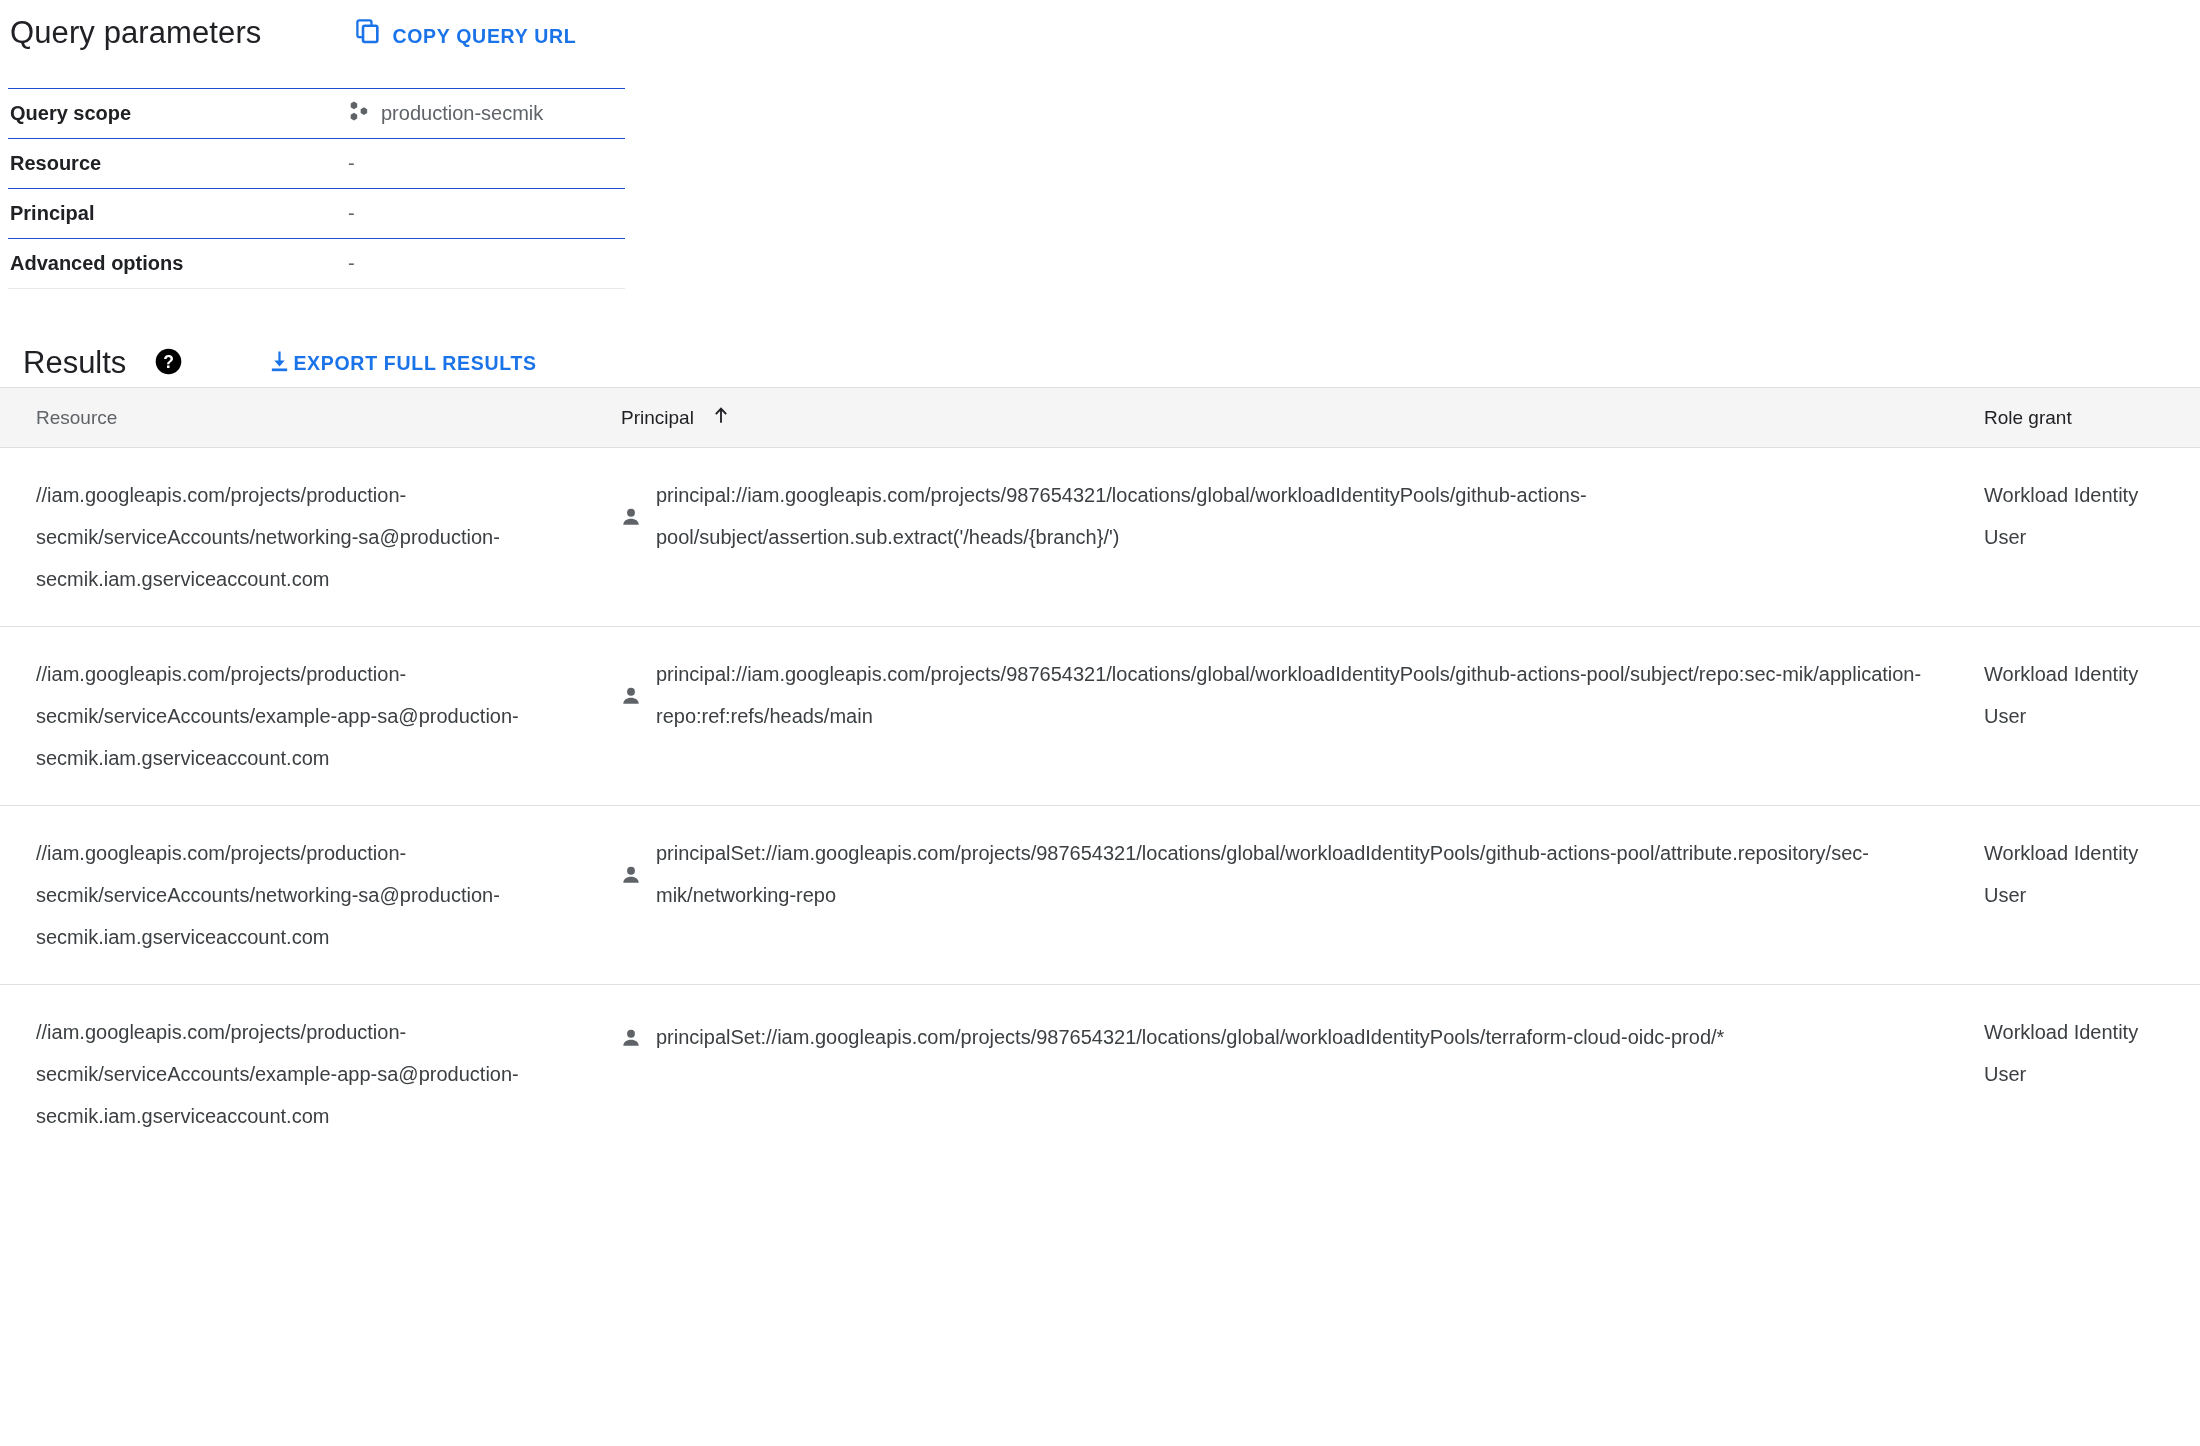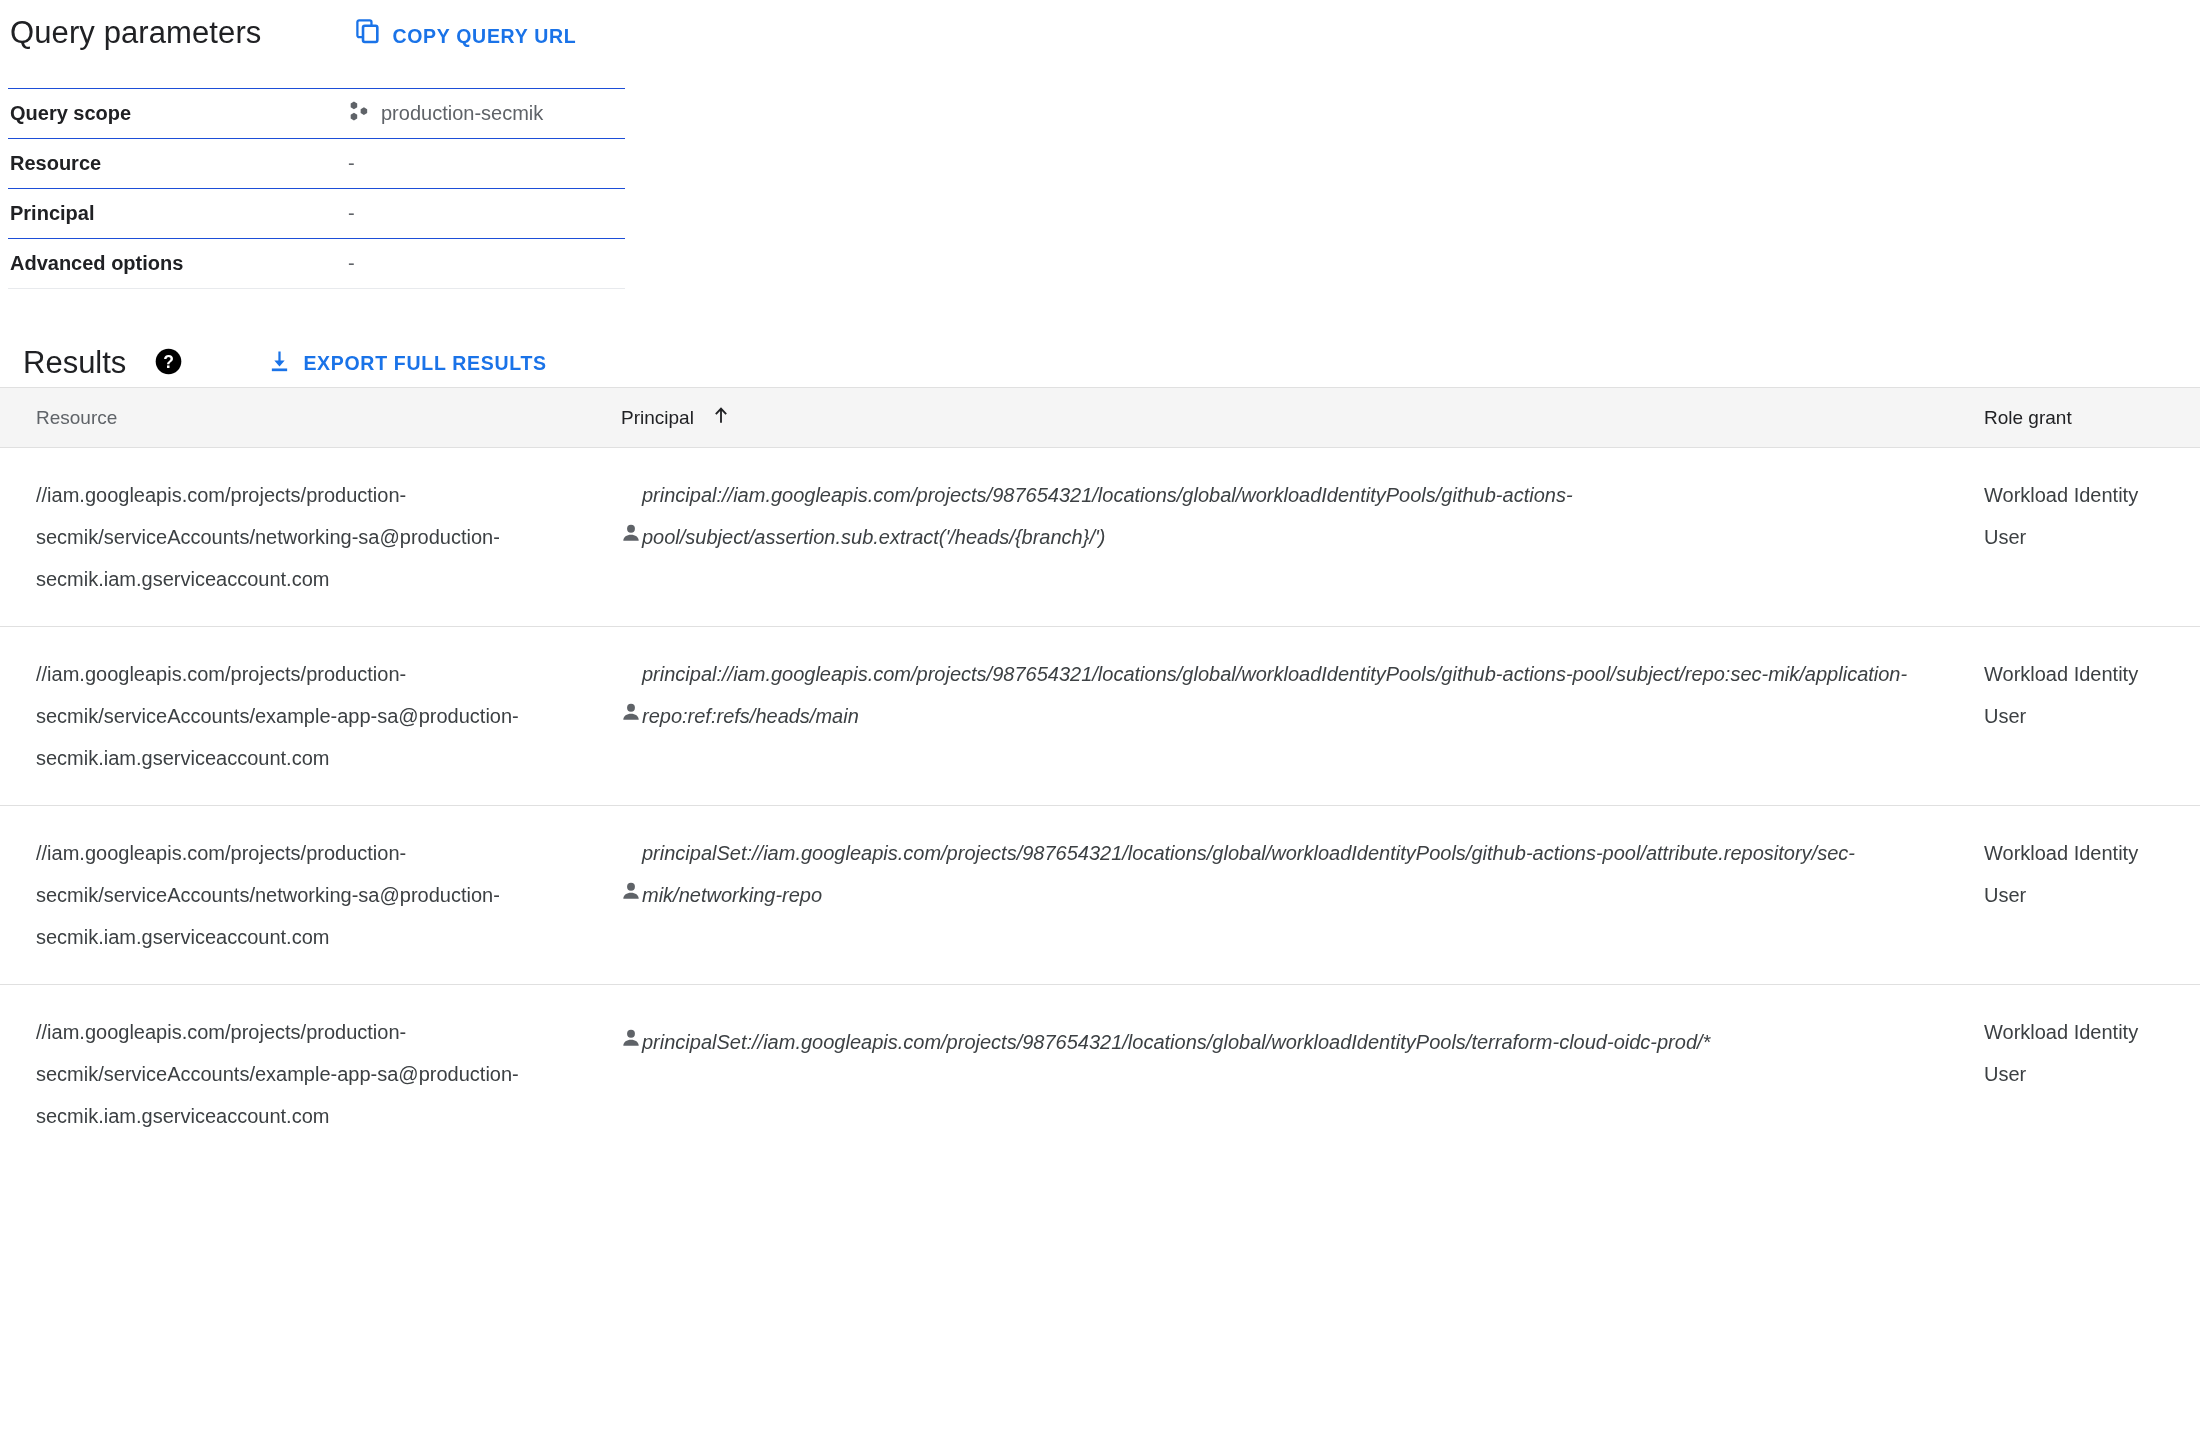--- a/index.html
+++ b/index.html
@@ -105,21 +105,20 @@
     white-space: nowrap;
   }
   .help-icon {
     margin-left: 28px;
     display: block;
     cursor: pointer;
   }
   .export-btn {
     display: flex;
     align-items: center;
-    gap: 10px;
     margin-left: 83px;
     cursor: pointer;
     user-select: none;
     text-align: right;
   }
   .export-btn-label {
     color: #1a73e8;
     font-size: 19.5px;
     font-weight: 600;
     letter-spacing: 0.7px;
@@ -192,22 +191,22 @@
     word-break: break-word;
     overflow-wrap: anywhere;
   }
   .results-table tbody tr:last-child td { border-bottom: none; }
   .td-resource { padding-left: 36px !important; padding-right: 24px !important; }
   .td-principal { padding-left: 0 !important; padding-right: 28px !important; }
   .td-rolegrant { padding-left: 14px !important; padding-right: 20px !important; }
 
   .principal-cell {
     display: flex;
-    align-items: flex-end;
-    font-style: italic;
+    align-items: center;
+    gap: 14px;
   }
   .person-icon { flex: none; display: block; margin-top: 10px; }
   .principal-text { flex: 1; }
 </style>
 </head>
 <body>
 
 <div class="page">
 
   <section class="qp-section">

